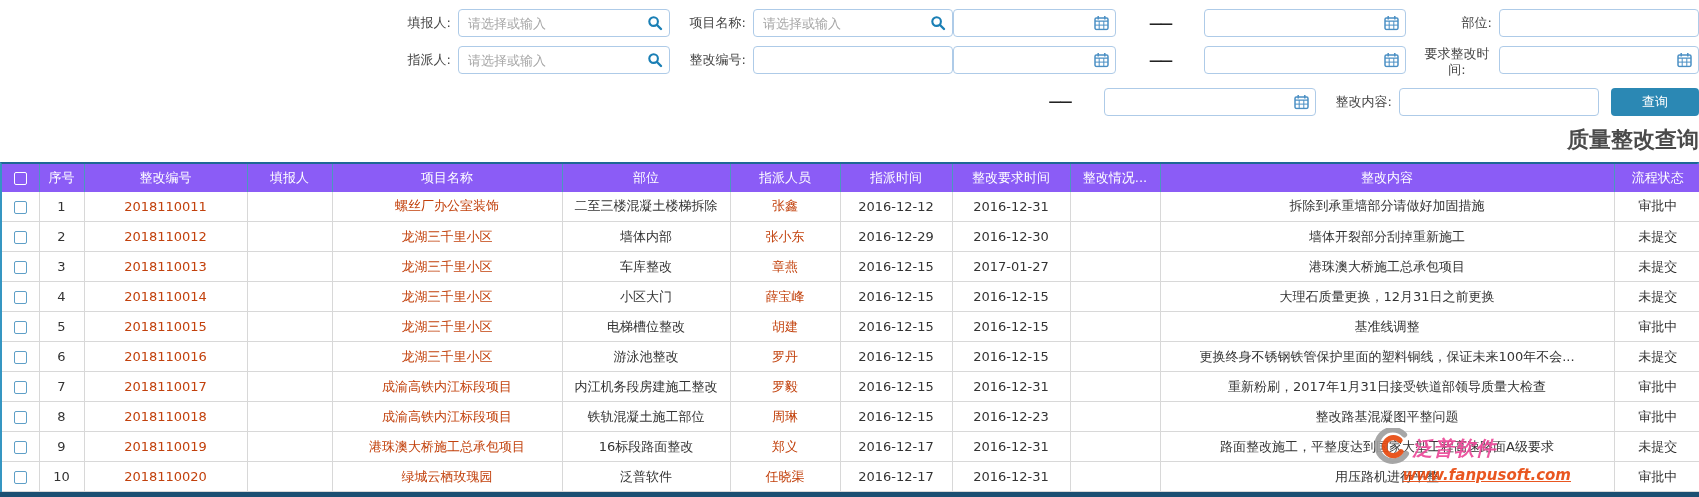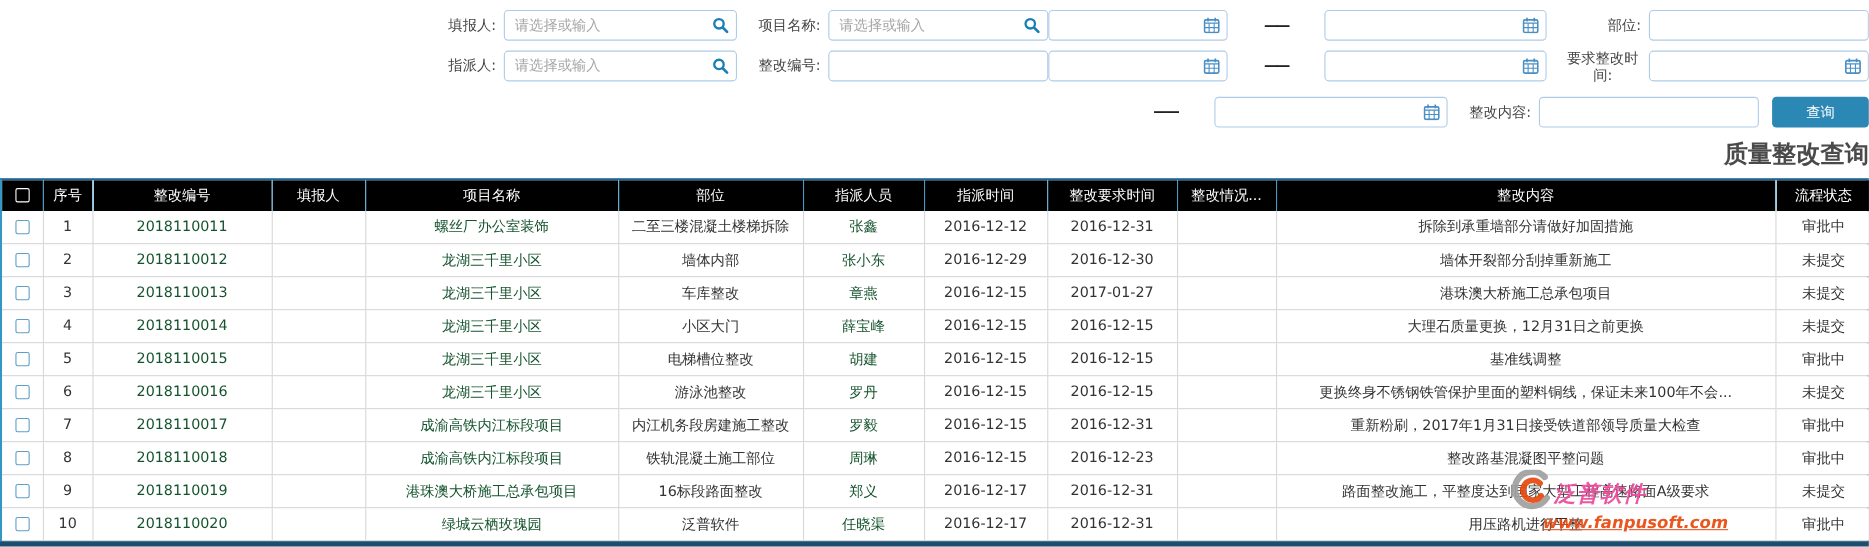--- a/index.html
+++ b/index.html
@@ -29,30 +29,30 @@
   .w-l5{width:93px}.w-f5{width:200px}
   .btn { height:28px; margin-left:12px; padding:0 31px; border:none; border-radius:4px;
          background:#2b88b4; color:#fff; font:inherit; cursor:pointer; }
   
   .grid-title { text-align:right; font-size:22px; font-weight:bold; color:#4a4a4a;
                 margin:5px 0 7px 0; }
   
   .table-wrap { border-left:2px solid #3596c2; border-right:2px solid #3596c2;
                 border-top:2px solid #1d6795; }
   table { width:100%; border-collapse:collapse; table-layout:fixed; }
-  thead th { background:#000000; color:#fff; font-weight:normal; height:28px;
+  thead th { background:#8b5cf6; color:#fff; font-weight:normal; height:28px;
              font-size:13px; border-right:1px solid #4a97bf; overflow:hidden;
              white-space:nowrap; }
   thead th:last-child { border-right:none; }
   tbody td { height:30px; border:1px solid #d8d8d8; border-top:none; background:#fff;
              text-align:center; font-size:13px; color:#333;
              overflow:hidden; white-space:nowrap; text-overflow:ellipsis; padding:0 4px; }
   tbody tr td:first-child { border-left:none; }
   tbody tr td:last-child { border-right:none; }
-  a.cell-link { color:#14532d; text-decoration:none; cursor:pointer; }
+  a.cell-link { color:#c2410c; text-decoration:none; cursor:pointer; }
   .cb { display:inline-block; width:13px; height:13px; border:1px solid #5e9fc7;
         border-radius:2px; background:#fff; vertical-align:middle; cursor:pointer; }
   thead .cb { border-color:#fff; background:transparent; }
   
   .watermark { position:absolute; right:128px; bottom:14px; pointer-events:none; opacity:.92; }
   .wm-top { display:flex; align-items:center; }
   .wm-brand { font-size:20px; font-weight:bold; font-style:italic; color:#ec4899;
               letter-spacing:1px; line-height:1; margin-left:2px; }
   .wm-url { color:#e8490f; font-weight:bold; font-size:15px; font-style:italic;
             margin-top:-2px; padding-left:30px; line-height:1.1;text-decoration:underline; }

